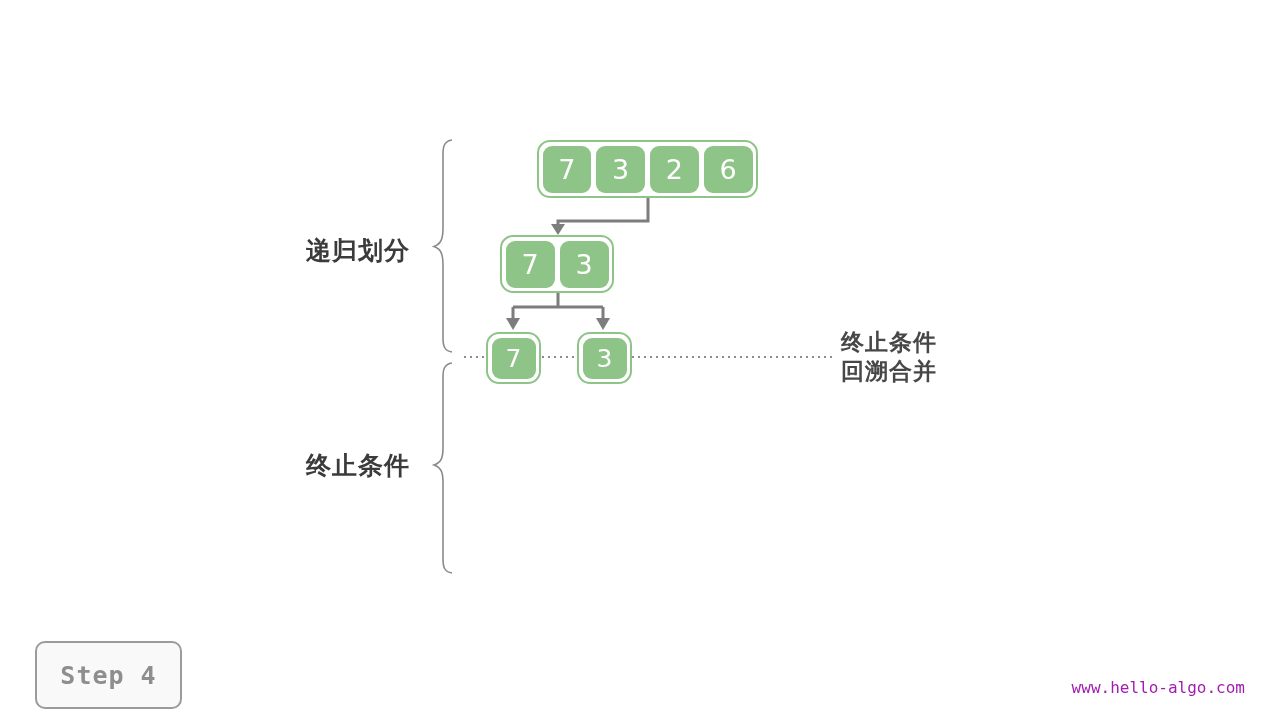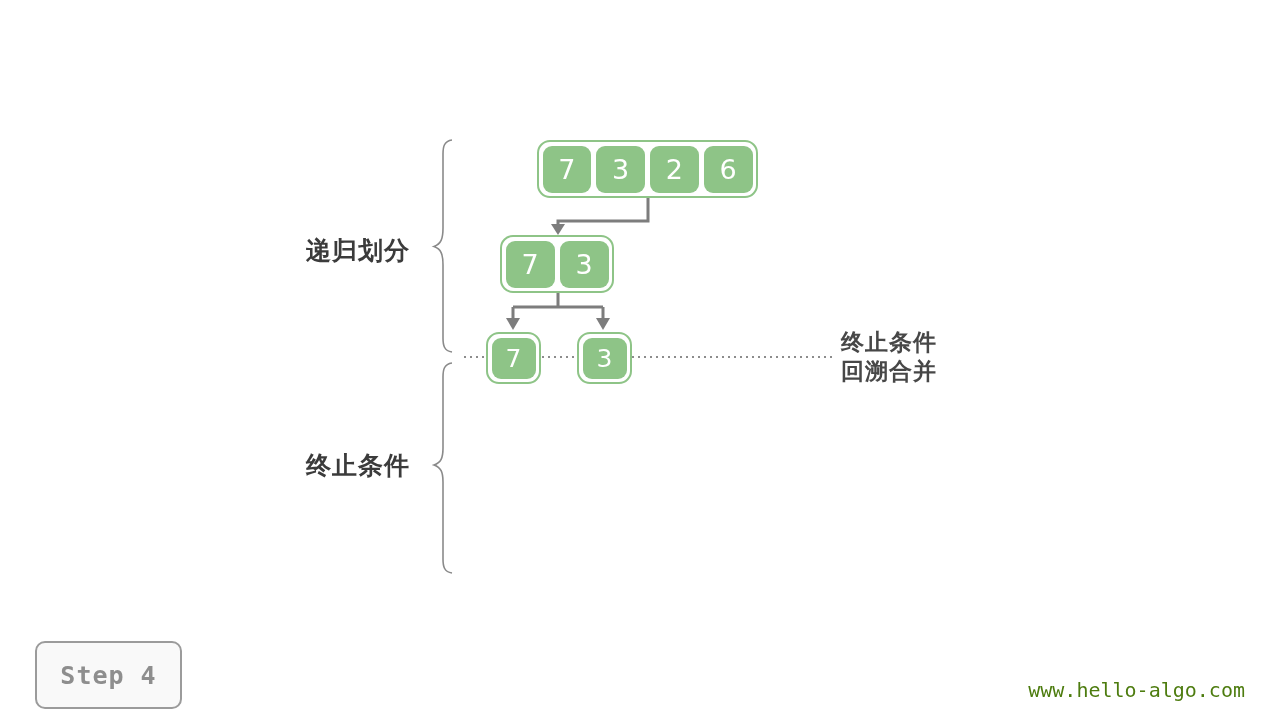--- a/index.html
+++ b/index.html
@@ -53,21 +53,21 @@
     border-radius: 10px;
     display: flex; align-items: center; justify-content: center;
     font-family: "DejaVu Sans Mono", monospace;
     font-weight: bold; font-size: 25px; color: #8e8e8e;
     letter-spacing: 1px;
   }
 
   .watermark {
     position: absolute; right: 35px; top: 678px; z-index: 2;
     font-family: "DejaVu Sans Mono", monospace;
-    font-size: 20px; color: #4d7c0f;
+    font-size: 16px; color: #a21caf;
   }
 </style>
 </head>
 <body>
 
 <div id="canvas">
 
   <svg id="overlay" width="1280" height="720" viewBox="0 0 1280 720">
 
     <line x1="464" y1="357" x2="833" y2="357" stroke="#8c8c8c" stroke-width="2" stroke-dasharray="2 4"></line>

